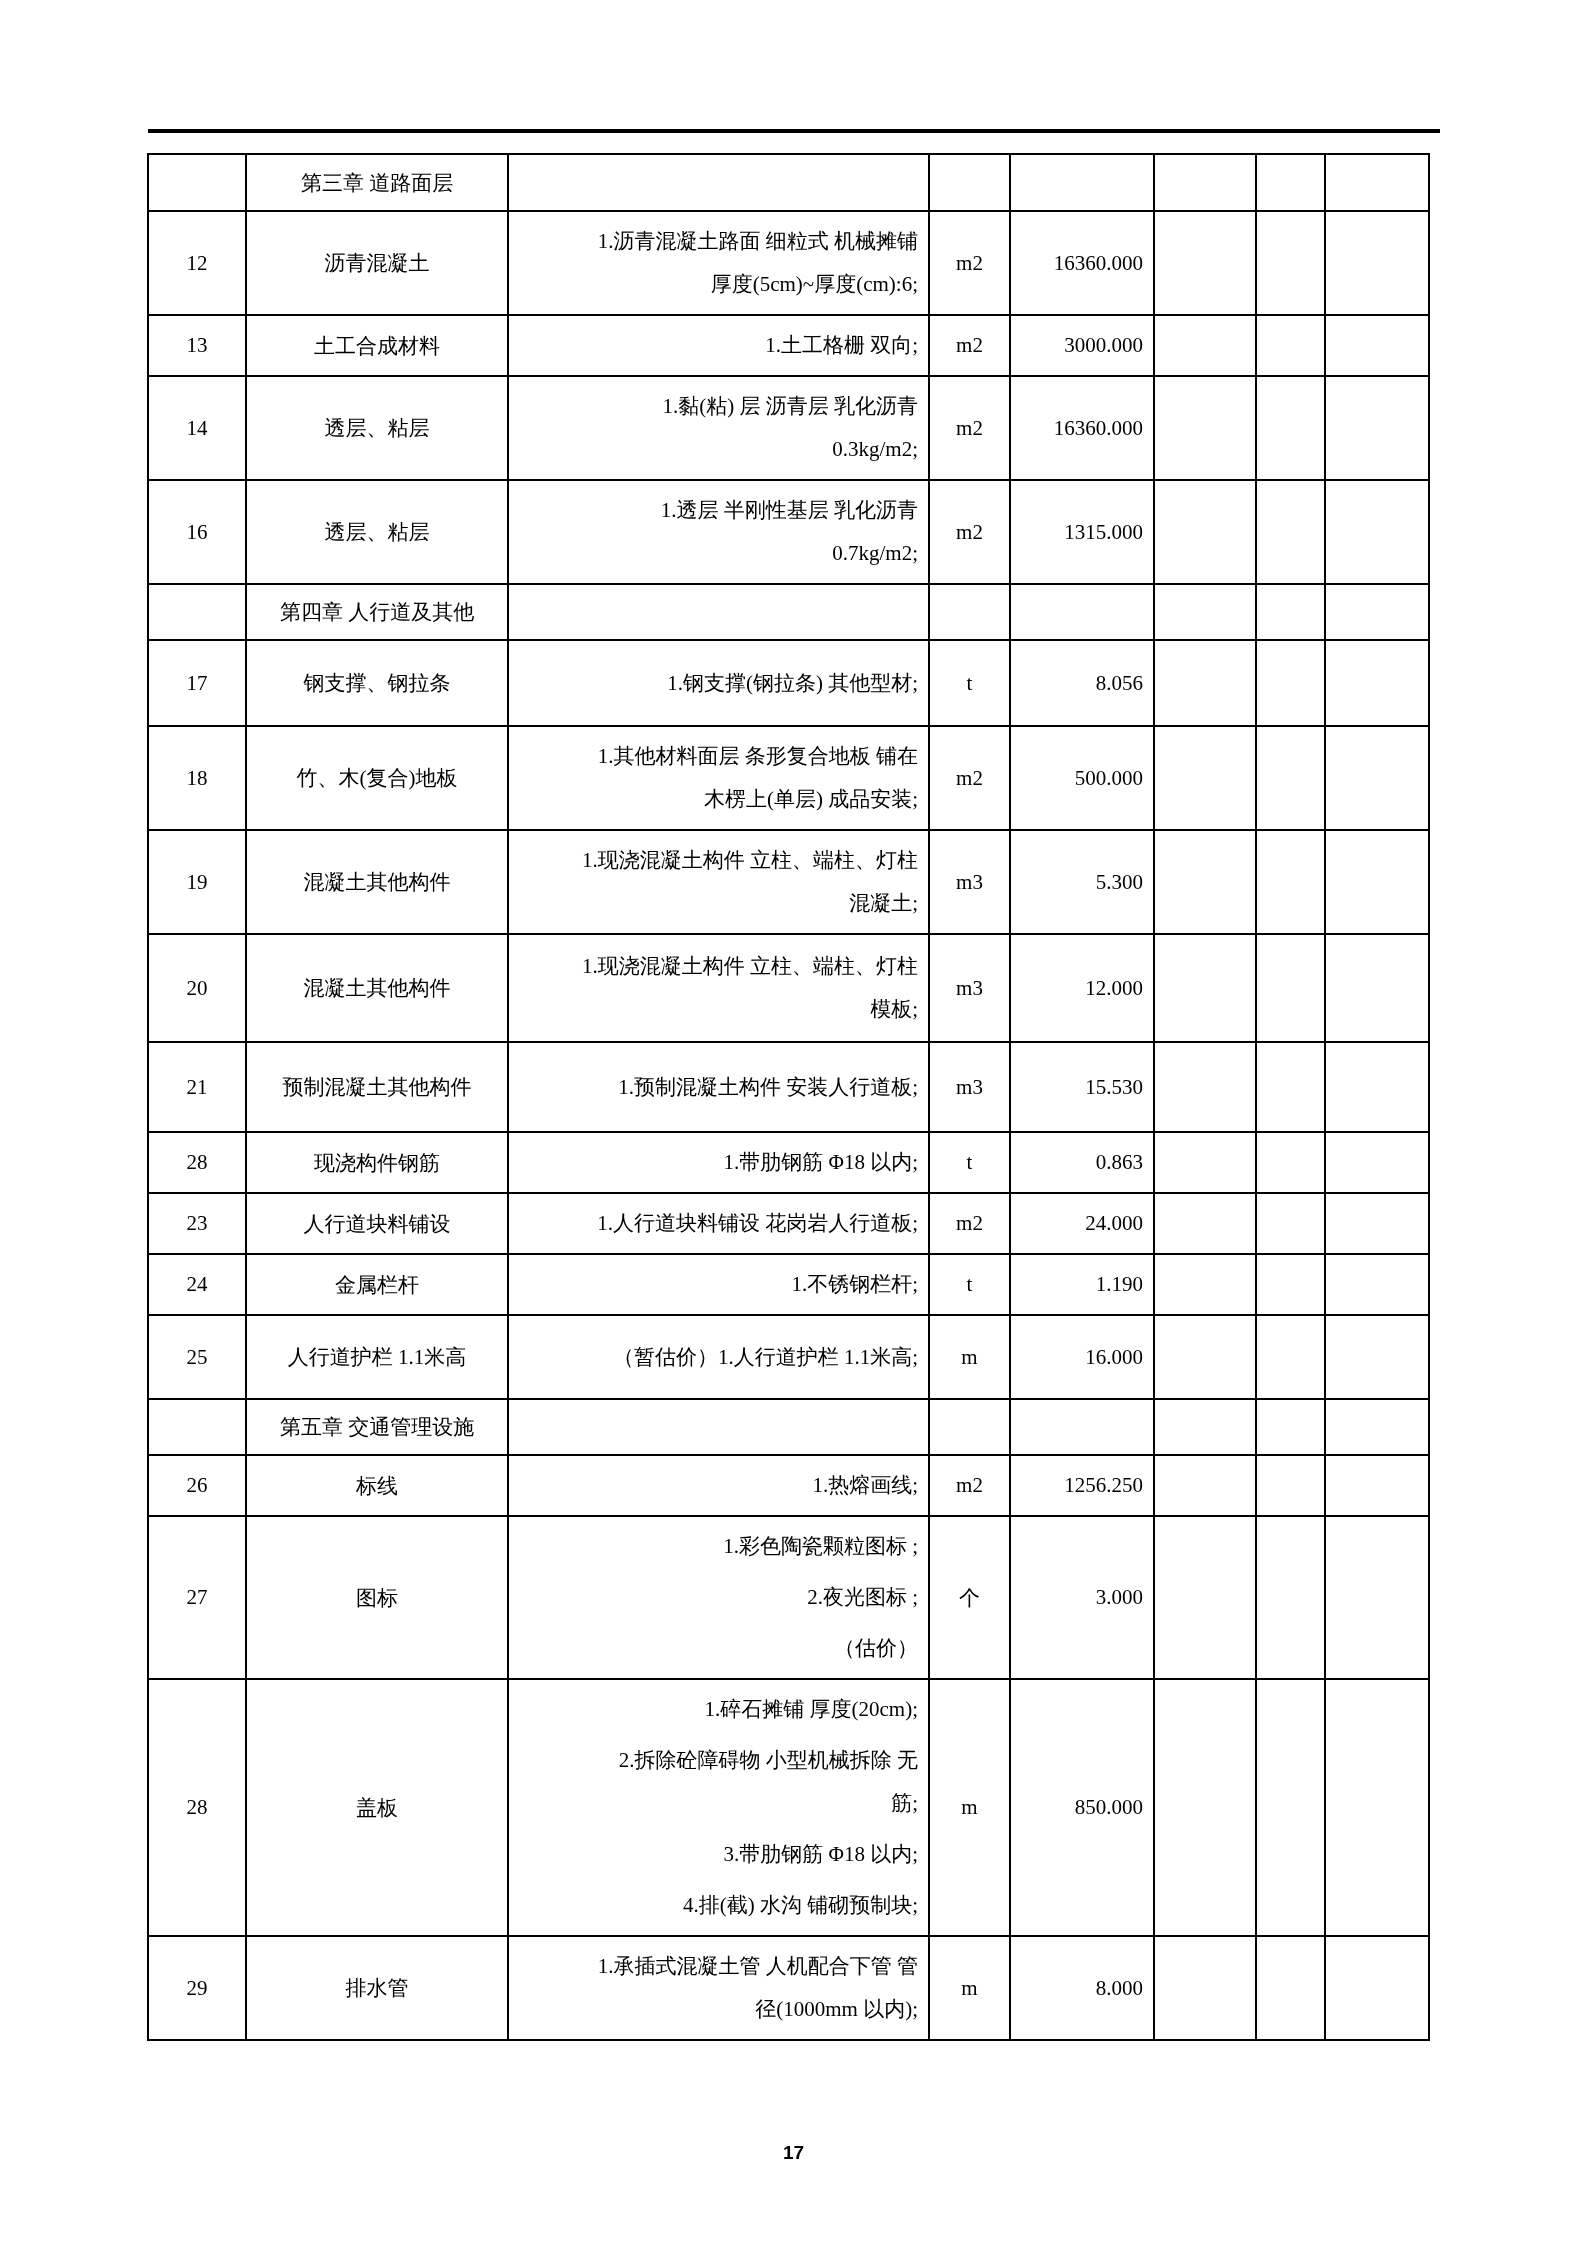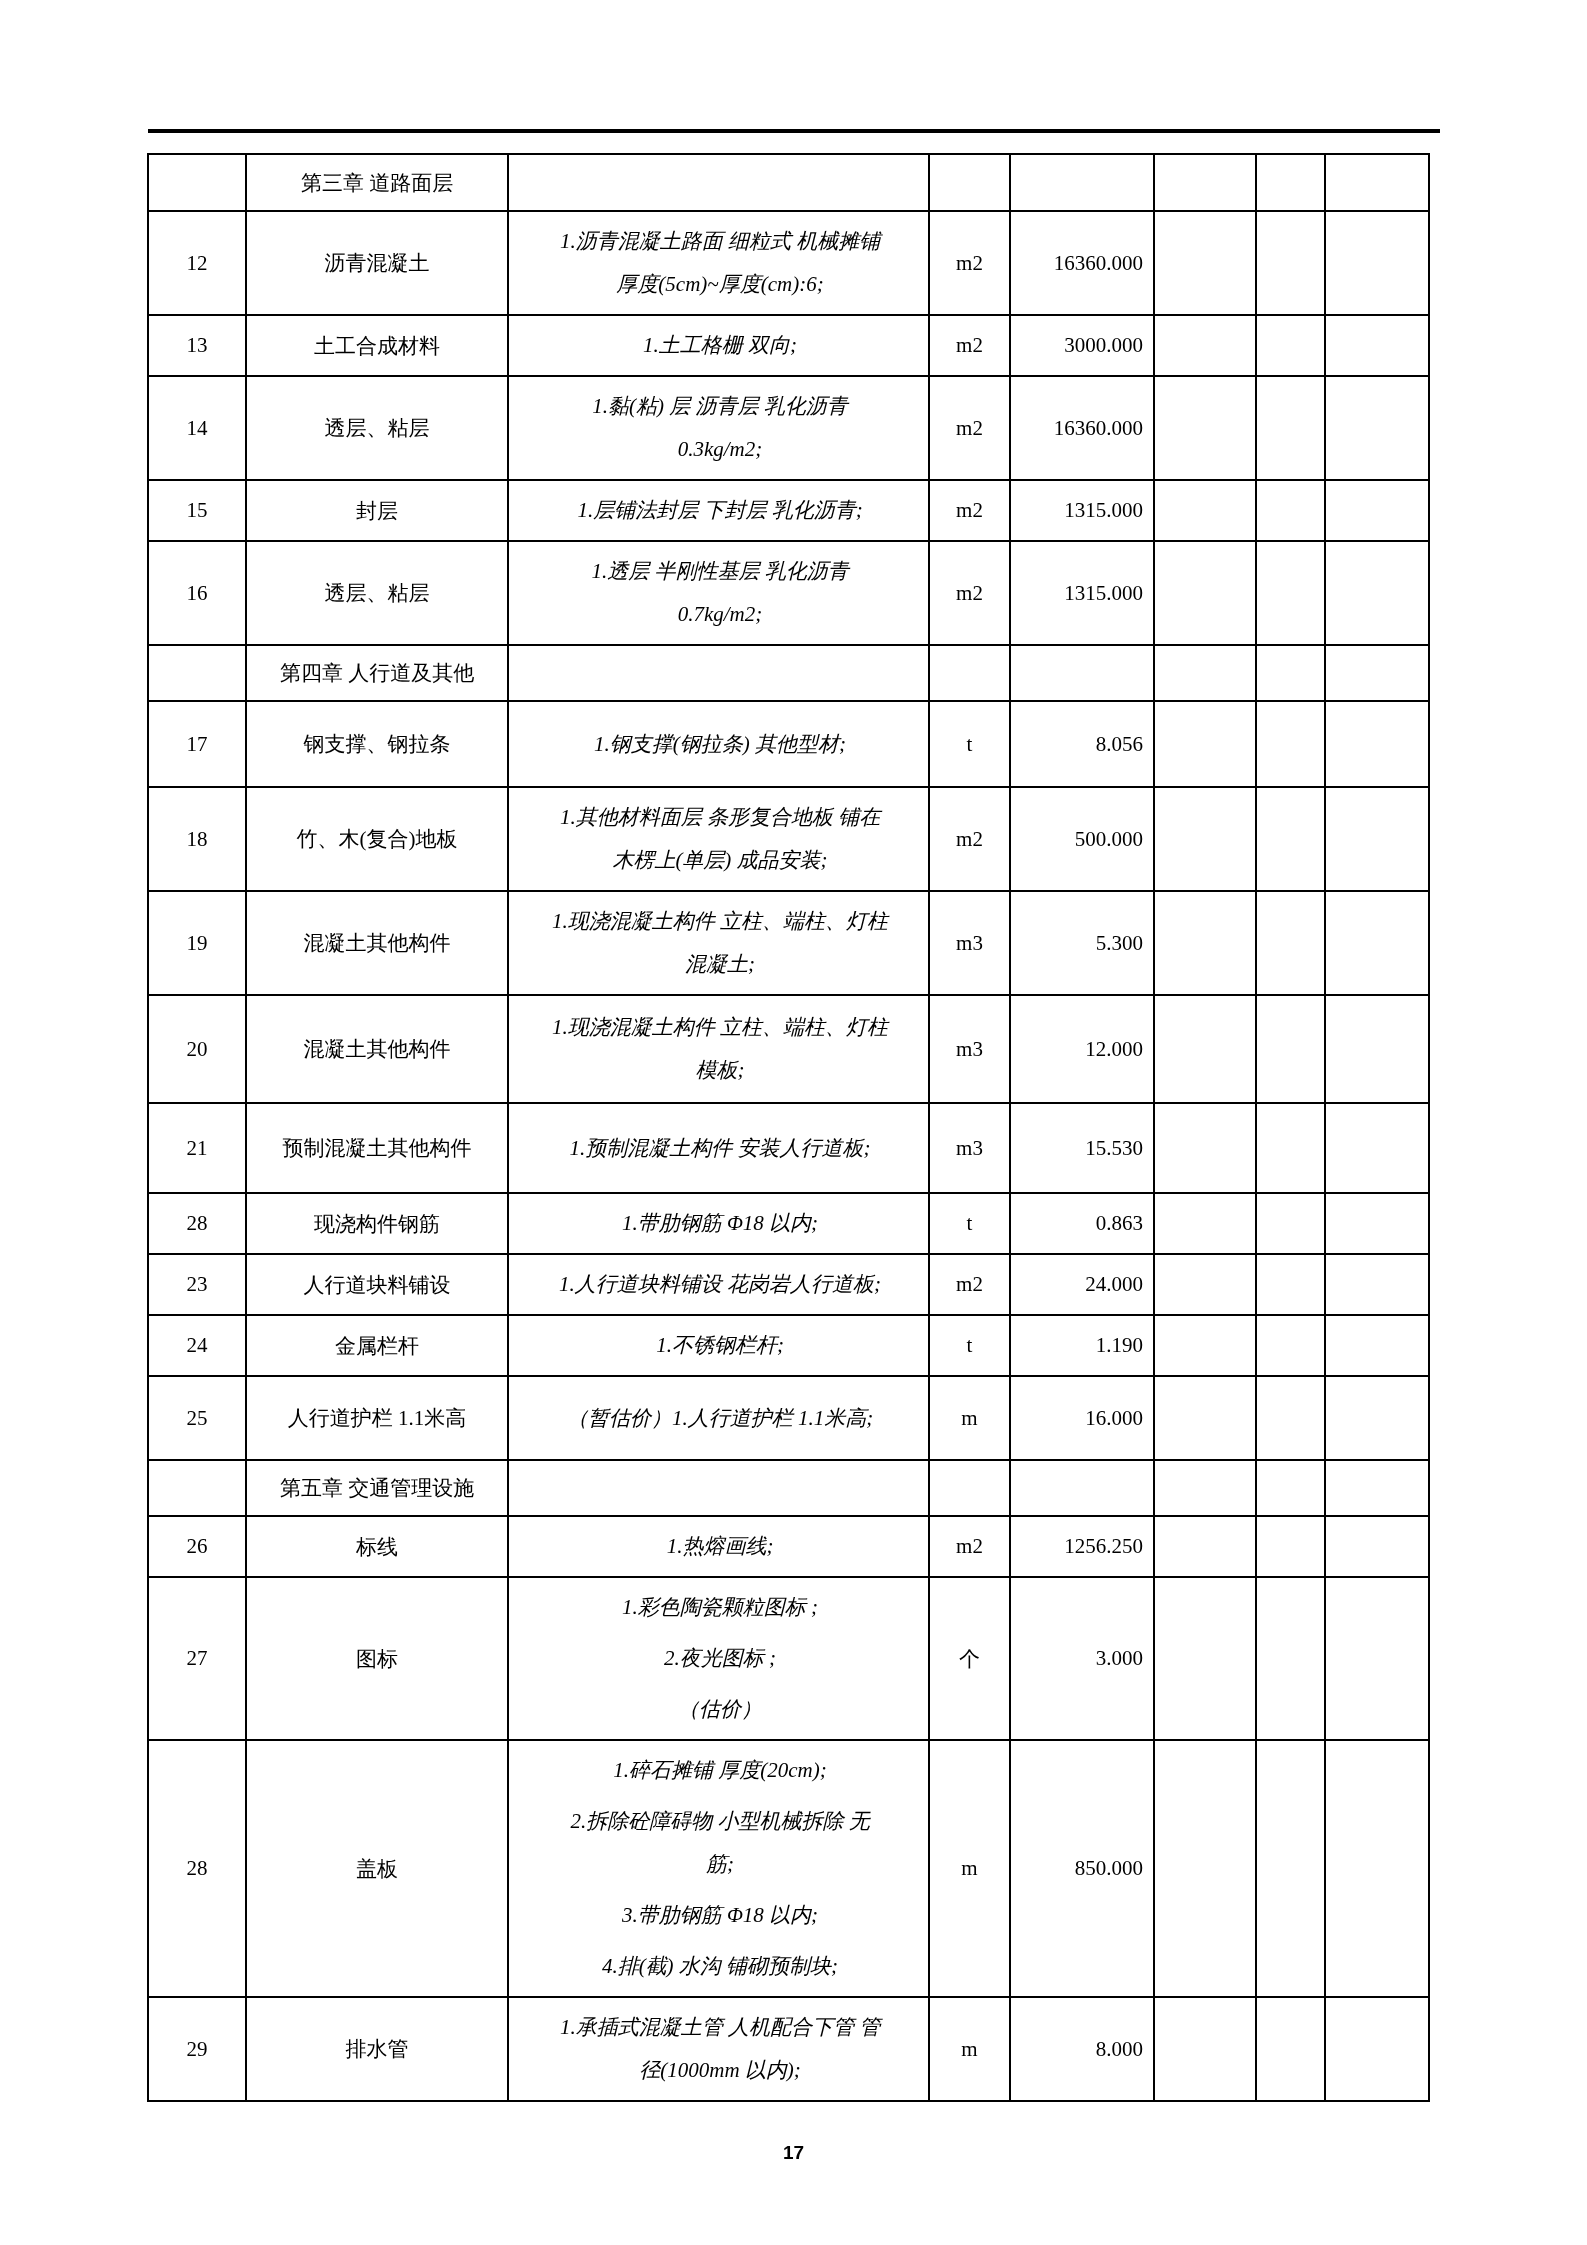--- a/index.html
+++ b/index.html
@@ -26,21 +26,21 @@
     table-layout: fixed;
   }
   table.boq td {
     border: 2px solid #000000;
     font-size: 21px;
     vertical-align: middle;
     overflow: hidden;
   }
   td.c-no   { text-align: center; }
   td.c-name { text-align: center; padding: 2px 4px; }
-  td.c-desc { text-align: center; padding: 8px 10px 8px 13px; line-height: 43px; font-style: italic; }
+  td.c-desc { text-align: right; padding: 8px 10px 8px 13px; line-height: 43px; }
   td.c-unit { text-align: center; }
   td.c-qty  { text-align: right; padding-right: 10px; }
   .para { white-space: pre-line; }
   .para + .para { margin-top: 8px; }
 
   tr.chapter-row td.c-name { text-align: center; }
 
   .page-number {
     position: absolute;
     left: 0; top: 2142px;
@@ -109,32 +109,20 @@
     <td class="c-desc">
           <div class="para">1.黏(粘) 层 沥青层 乳化沥青
 0.3kg/m2;</div>
         </td>
     <td class="c-unit">m2</td>
     <td class="c-qty">16360.000</td>
     <td class="c-e1"></td>
     <td class="c-e2"></td>
     <td class="c-e3"></td>
   </tr>
-      <tr style="height: 61px;">
-    <td class="c-no">15</td>
-    <td class="c-name">封层</td>
-    <td class="c-desc">
-          <div class="para">1.层铺法封层 下封层 乳化沥青;</div>
-        </td>
-    <td class="c-unit">m2</td>
-    <td class="c-qty">1315.000</td>
-    <td class="c-e1"></td>
-    <td class="c-e2"></td>
-    <td class="c-e3"></td>
-  </tr>
       <tr style="height: 86px;">
     <td class="c-no">16</td>
     <td class="c-name">透层、粘层</td>
     <td class="c-desc">
           <div class="para">1.透层 半刚性基层 乳化沥青
 0.7kg/m2;</div>
         </td>
     <td class="c-unit">m2</td>
     <td class="c-qty">1315.000</td>
     <td class="c-e1"></td>

